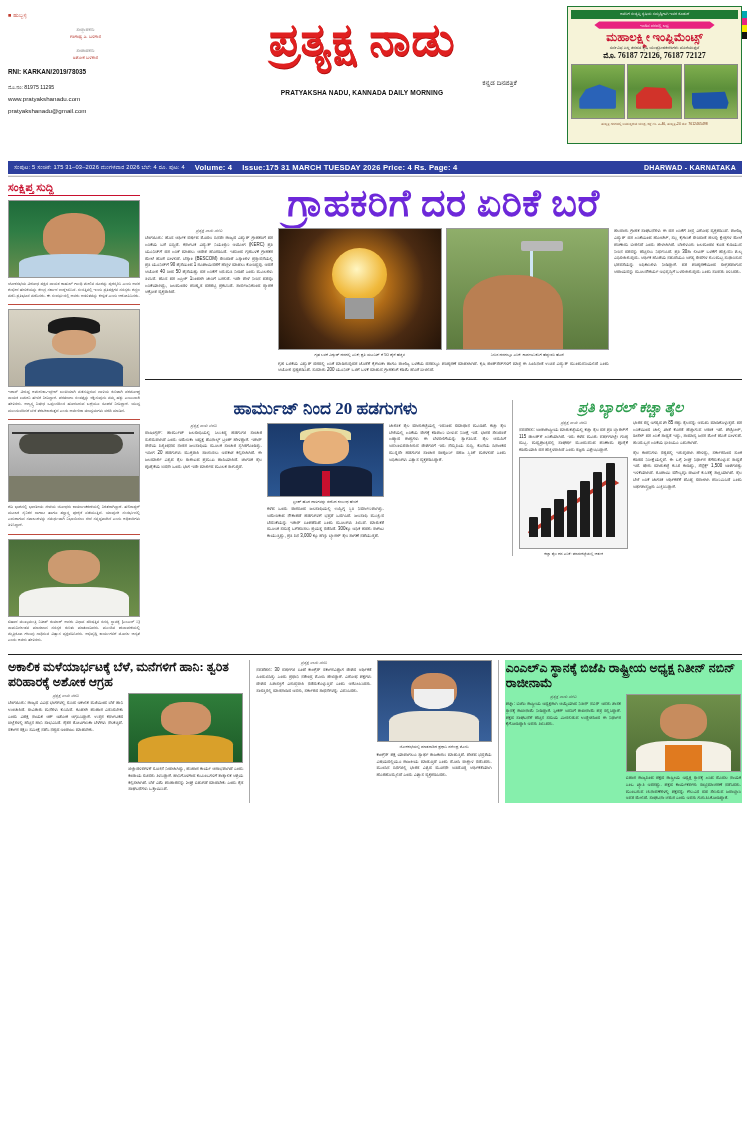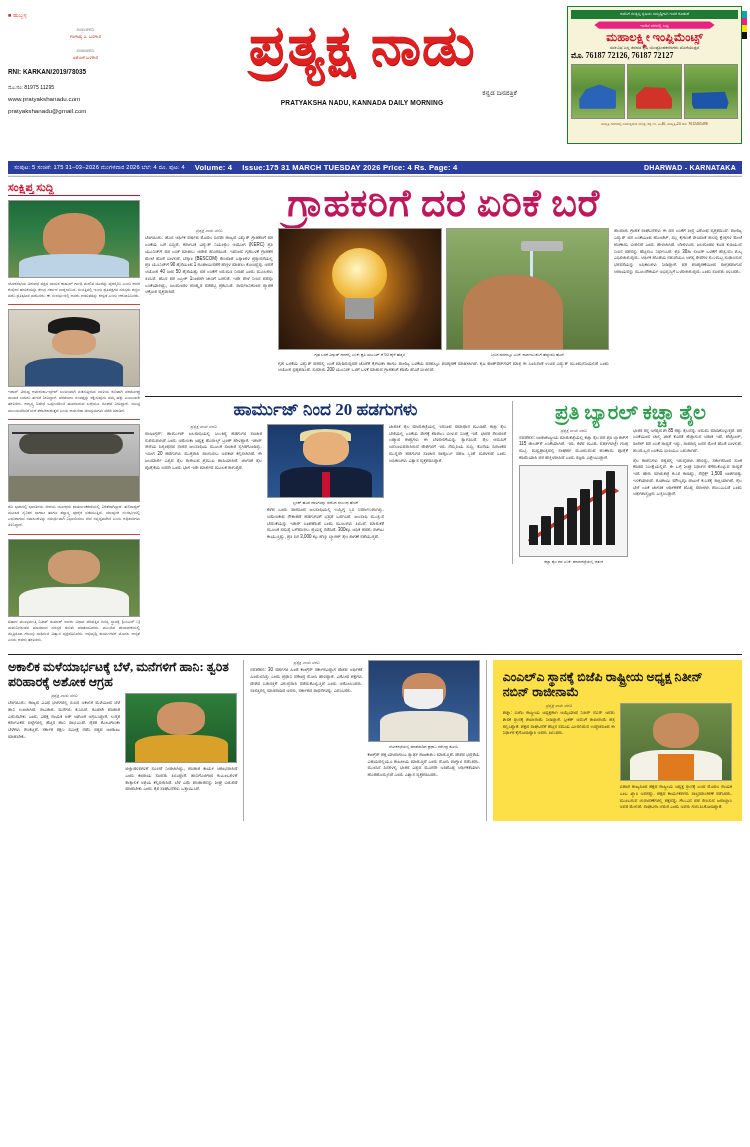--- a/index.html
+++ b/index.html
@@ -19,35 +19,35 @@
   .mh-bullet .dot { color:#c0392b; }
   .mh-kan { text-align:center; font-size:4.6px; line-height:1.55; color:#b02a20; margin:0 0 7px 0; }
   .mh-kan .g { color:#7a7a7a; }
   .mh-rni { font-size:6.4px; font-weight:bold; color:#111; margin:7px 0 8px 0; }
   .mh-contact { font-size:6.2px; line-height:1.85; color:#1a1a1a; }
   .mh-contact .tiny { font-size:5.2px; }
 
   .mh-center { flex:1; position:relative; text-align:center; }
   .mh-title {
     font-family:"Liberation Serif", serif;
-    font-size:55px; font-weight:bold; color:#e02020;
+    font-size:45px; font-weight:bold; color:#e02020;
     letter-spacing:1px; line-height:1.08; margin-top:10px;
     text-shadow:0.5px 0.5px 0 #b01010;
   }
   .mh-sub-kan { font-size:7px; color:#111; margin-top:14px; text-align:right; padding-right:44px;}
   .mh-sub-en { font-size:6.6px; font-weight:bold; color:#111; letter-spacing:.15px; margin-top:2px; }
 
   .mh-ad { width:175px; margin-left:6px; }
   .ad-box { border:1.5px solid #1f7a34; background:#f6f3d8; padding:3px; height:138px; position:relative; }
   .ad-ribbon { background:#1f7a34; color:#fff; font-size:4.1px; text-align:center; padding:2px 1px; line-height:1.2;}
   .ad-pink { margin:2.5px auto 1px; background:#e8227f; color:#fff; font-size:4.2px; width:72%; text-align:center; padding:1.2px 0;
              clip-path:polygon(4% 0,96% 0,100% 50%,96% 100%,4% 100%,0 50%); }
   .ad-name { text-align:center; color:#c8102e; font-weight:bold; font-size:11.5px; margin:2px 0 1px; font-family:"Liberation Serif", serif;}
   .ad-desc { text-align:center; font-size:4.3px; color:#111; line-height:1.3; }
-  .ad-phone { text-align:left; font-size:8px; font-weight:bold; color:#111; margin:1px 0 3px; font-family:"Liberation Serif", serif;}
+  .ad-phone { text-align:center; font-size:8px; font-weight:bold; color:#111; margin:1px 0 3px; font-family:"Liberation Serif", serif;}
   .ad-imgs { display:flex; gap:2px; height:55px; }
   .ad-im { flex:1; border:0.5px solid #888; position:relative; overflow:hidden;
            background:linear-gradient(#7fae4e 0%, #5c8f3a 45%, #8fb35e 100%); }
   .ad-im .machine { position:absolute; left:14%; bottom:18%; width:70%; height:46%; border-radius:2px; }
   .ad-im.a .machine { background:#2a63b8; clip-path:polygon(0 60%,18% 20%,55% 0,100% 25%,100% 100%,0 100%); }
   .ad-im.b .machine { background:#d1332a; clip-path:polygon(0 45%,25% 10%,80% 15%,100% 60%,100% 100%,0 100%); }
   .ad-im.c .machine { background:#1d55a8; clip-path:polygon(0 35%,90% 30%,100% 75%,95% 100%,5% 100%,0 80%); }
   .ad-foot { text-align:center; font-size:3.5px; color:#7b3f1d; margin-top:2.5px; }
   .cmyk { position:absolute; right:-6px; top:4px; width:5px; }
   .cmyk i { display:block; height:7px; width:5px; }
@@ -90,21 +90,21 @@
   .p-army .heli { position:absolute; left:8%; top:12%; width:80%; height:26%; background:#4a4a42; border-radius:30px; }
   .p-army .rotor{ position:absolute; left:2%; top:10%; width:94%; height:2px; background:#333; }
   .p-army .ground{ position:absolute; left:0; bottom:0; width:100%; height:32%; background:#7d7d6a; }
   .p-nitish { background:linear-gradient(#4a6f3a,#6f8f4a); }
   .p-nitish .face3 { position:absolute; left:30%; top:14%; width:40%; height:44%; background:#cc9a70; border-radius:44%; }
   .p-nitish .kurta { position:absolute; left:8%; bottom:0; width:84%; height:38%; background:#f2f2ee; border-radius:36% 36% 0 0;}
 
   
   .lead-head {
     font-family:"Liberation Serif", serif;
-    text-align:center; color:#be185d; font-weight:bold;
+    text-align:center; color:#6d28d9; font-weight:bold;
     font-size:38px; line-height:1.06; letter-spacing:.5px;
     margin:2px 0 5px 0;
   }
 
   .lead-row { display:flex; gap:5px; }
   .lead-text { width:128px; }
   .ledein { font-size:4.3px; text-align:center; color:#444; margin-bottom:2px; font-style:italic;}
   .body-kn { font-size:4.5px; line-height:1.5; text-align:justify; color:#1b1b1b; }
   .lead-mid { flex:1; }
   .photo-pair { display:flex; gap:4px; }
@@ -115,27 +115,27 @@
   .ph-bulb .cap2 { position:absolute; left:41%; top:57%; width:18%; height:18%; background:#9a9a9a; }
   .ph-tap { flex:1; height:122px; border:0.5px solid #999; position:relative; overflow:hidden;
             background:linear-gradient(#8fae6a,#5c7a3e); }
   .ph-tap .tap { position:absolute; left:46%; top:10%; width:26%; height:8%; background:#b9b9b9; border-radius:2px;}
   .ph-tap .stream { position:absolute; left:52%; top:18%; width:3px; height:30%; background:#cfe6f5; }
   .ph-tap .kid { position:absolute; left:10%; bottom:0; width:62%; height:62%; background:#b97f52; border-radius:44% 44% 0 0;}
   .ph-cap { font-size:4px; text-align:center; color:#333; line-height:1.35; margin-top:2px; }
   .lead-right { width:128px; }
 
   
-  .band2 { display:flex; gap:6px; margin-top:22px; border-top:1.5px solid #222; padding-top:4px;justify-content:space-between; }
+  .band2 { display:flex; gap:6px; margin-top:5px; border-top:1.5px solid #222; padding-top:20px;justify-content:space-between; }
   .b2-left { flex:1.62; border-right:1px solid #aaa; padding-right:6px;}
   .b2-right { flex:1; }
   .h2-blue { font-family:"Liberation Serif", serif; color:#14306e; font-weight:bold;
              font-size:17px; line-height:1.1; text-align:center; margin-bottom:4px;}
   .h2-green{ font-family:"Liberation Serif", serif; color:#2f9e4f; font-weight:bold;
-             font-size:20px; line-height:1.12; text-align:center; margin-bottom:4px;}
+             font-size:14px; line-height:1.12; text-align:center; margin-bottom:4px;font-style:italic;}
   .cols3 { display:flex; gap:5px; }
   .cols2 { display:flex; gap:5px; }
   .c { flex:1; }
   .ph-trump { height:74px; border:0.5px solid #999; position:relative; overflow:hidden;
               background:linear-gradient(#1b3a6b,#2b5691); }
   .ph-trump .face4 { position:absolute; left:30%; top:10%; width:40%; height:46%; background:#e7b07a; border-radius:44%; }
   .ph-trump .hair { position:absolute; left:28%; top:6%; width:44%; height:16%; background:#e8dca0; border-radius:50% 50% 0 0;}
   .ph-trump .suit { position:absolute; left:10%; bottom:0; width:80%; height:42%; background:#14203a; border-radius:30% 30% 0 0;}
   .ph-trump .tie  { position:absolute; left:47%; bottom:0; width:7%; height:34%; background:#c8102e; }
   .ph-oil { height:92px; border:0.5px solid #999; position:relative; overflow:hidden; background:#f4f4f4; }
@@ -155,21 +155,21 @@
   .ph-modi { height:82px; border:0.5px solid #999; position:relative; overflow:hidden;
              background:linear-gradient(#23406e,#39619b); }
   .ph-modi .f { position:absolute; left:30%; top:14%; width:40%; height:44%; background:#c98c60; border-radius:44%; }
   .ph-modi .beard{ position:absolute; left:32%; top:34%; width:36%; height:26%; background:#efefef; border-radius:0 0 46% 46%;}
   .ph-modi .sh{ position:absolute; left:10%; bottom:0; width:80%; height:38%; background:#e9e4d8; border-radius:34% 34% 0 0;}
   .ph-nitin { height:78px; border:0.5px solid #999; position:relative; overflow:hidden;
               background:linear-gradient(#6f8f4a,#4d6b34); }
   .ph-nitin .f { position:absolute; left:29%; top:12%; width:42%; height:46%; background:#c78c5e; border-radius:44%; }
   .ph-nitin .sh{ position:absolute; left:8%; bottom:0; width:84%; height:40%; background:#f4f1e6; border-radius:34% 34% 0 0;}
   .ph-nitin .scarf{ position:absolute; left:34%; bottom:0; width:32%; height:34%; background:#e07a1f;}
-  .tintbox { background:#fde047; padding:10px; }
+  .tintbox { background:#86efac; padding:1px; }
 </style>
 </head>
 <body>
 
 <div class="page">
 
   <div class="masthead">
     <div class="mh-left">
       <div class="mh-bullet">
         <span class="dot">■</span>

